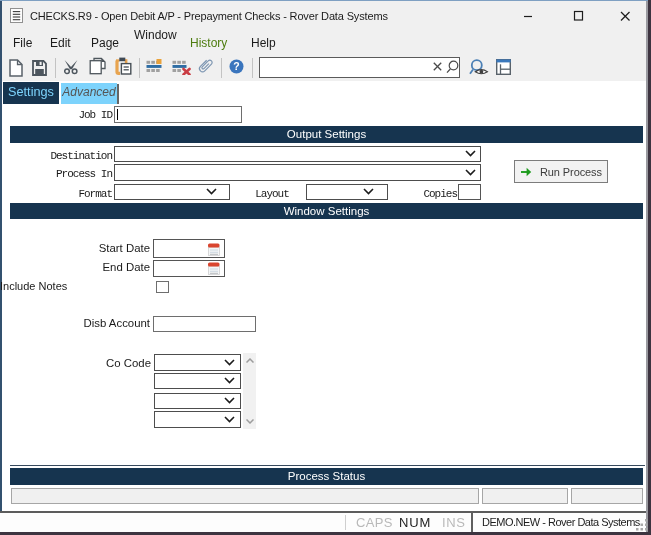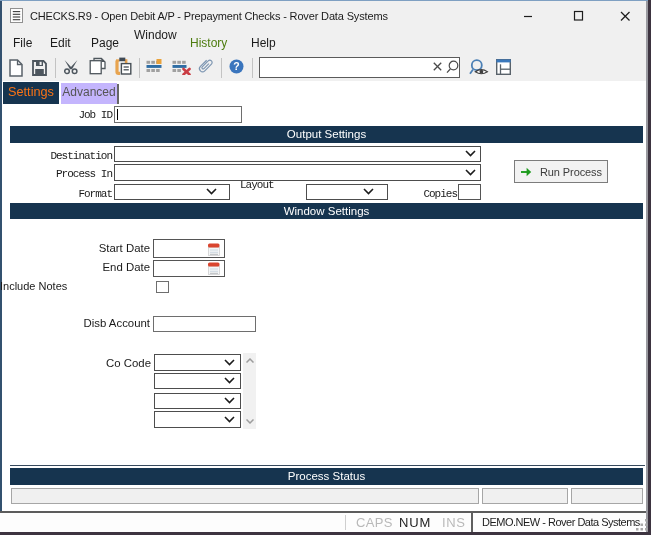--- a/index.html
+++ b/index.html
@@ -142,22 +142,22 @@
   <circle cx="15.4" cy="13.7" r="1.9" fill="#3f3f3f"></circle>
 </svg>
 
 <svg class="abs" style="left:496px;top:59px;" width="15" height="16" viewBox="0 0 15 16">
   <rect x="0.7" y="0.7" width="13.6" height="14.6" fill="#fff" stroke="#59626a" stroke-width="1.4"></rect>
   <rect x="0.4" y="0.4" width="14.2" height="3" fill="#3a78bb" stroke="none"></rect>
   <line x1="4.5" y1="5.3" x2="4.5" y2="15.3" stroke="#59626a" stroke-width="1.3"></line>
   <line x1="4.5" y1="10.2" x2="14.3" y2="10.2" stroke="#59626a" stroke-width="1.3"></line>
 </svg>
 
-<div class="abs" style="left:3px;top:82px;width:56px;height:22px;background:#16344f;color:#f97316;font-size:12.7px;text-align:center;line-height:20.5px;">Settings</div>
-<div class="abs" style="left:61px;top:83px;width:56px;height:21px;background:#c4b5fd;color:#555;font-size:12px;text-align:center;line-height:19.5px;">Advanced</div>
+<div class="abs" style="left:3px;top:82px;width:56px;height:22px;background:#16344f;color:#7dd3fc;font-size:12.7px;text-align:center;line-height:20.5px;">Settings</div>
+<div class="abs" style="left:61px;top:83px;width:56px;height:21px;background:#7dd3fc;color:#555;font-size:12px;text-align:center;line-height:19.5px;font-style:italic;">Advanced</div>
 <div class="abs" style="left:117px;top:84px;width:2px;height:20px;background:#666;"></div>
 
 <div class="abs mono lbl" style="left:0;top:109px;width:112px;text-align:right;font-size:11px;">Job ID</div>
 <div class="abs tb" style="left:114px;top:106px;width:128px;height:17px;"></div>
 <div class="abs" style="left:117px;top:109px;width:1px;height:11px;background:#000;"></div>
 
 <div class="abs navybar" style="left:10px;top:126px;width:633px;height:17px;line-height:17px;">Output Settings</div>
 
 <div class="abs mono lbl" style="left:0;top:150px;width:112px;text-align:right;font-size:11px;">Destination</div>
 <div class="abs combo" style="left:114px;top:146px;width:367px;height:16px;"></div>
@@ -170,21 +170,21 @@
 <svg class="abs" style="left:465px;top:169px;" width="11" height="7">
     <polyline points="1,1 5.5,5.5 10,1" fill="none" stroke="#1c1c1c" stroke-width="1.6"></polyline>
   </svg>
 
 <div class="abs mono lbl" style="left:0;top:188px;width:112px;text-align:right;font-size:11px;">Format</div>
 <div class="abs combo" style="left:114px;top:184px;width:116px;height:16px;"></div>
 <svg class="abs" style="left:206px;top:188px;" width="11" height="7">
     <polyline points="1,1 5.5,5.5 10,1" fill="none" stroke="#1c1c1c" stroke-width="1.6"></polyline>
   </svg>
 
-<div class="abs mono lbl" style="left:240px;top:179px;width:64px;text-align:left;font-size:11px;">Layout</div>
+<div class="abs mono lbl" style="left:240px;top:188px;width:64px;text-align:center;font-size:11px;">Layout</div>
 <div class="abs combo" style="left:306px;top:184px;width:82px;height:16px;"></div>
 <svg class="abs" style="left:363px;top:188px;" width="11" height="7">
     <polyline points="1,1 5.5,5.5 10,1" fill="none" stroke="#1c1c1c" stroke-width="1.6"></polyline>
   </svg>
 
 <div class="abs mono lbl" style="left:390px;top:188px;width:67px;text-align:right;font-size:11px;">Copies</div>
 <div class="abs tb" style="left:458px;top:184px;width:23px;height:16px;border-color:#555;"></div>
 
 <div class="abs" style="left:514px;top:160px;width:94px;height:23px;background:#f2f2f2;border:1px solid #7c7c7c;"></div>
 <svg class="abs" style="left:521px;top:167px;" width="11" height="10" viewBox="0 0 11 10">

